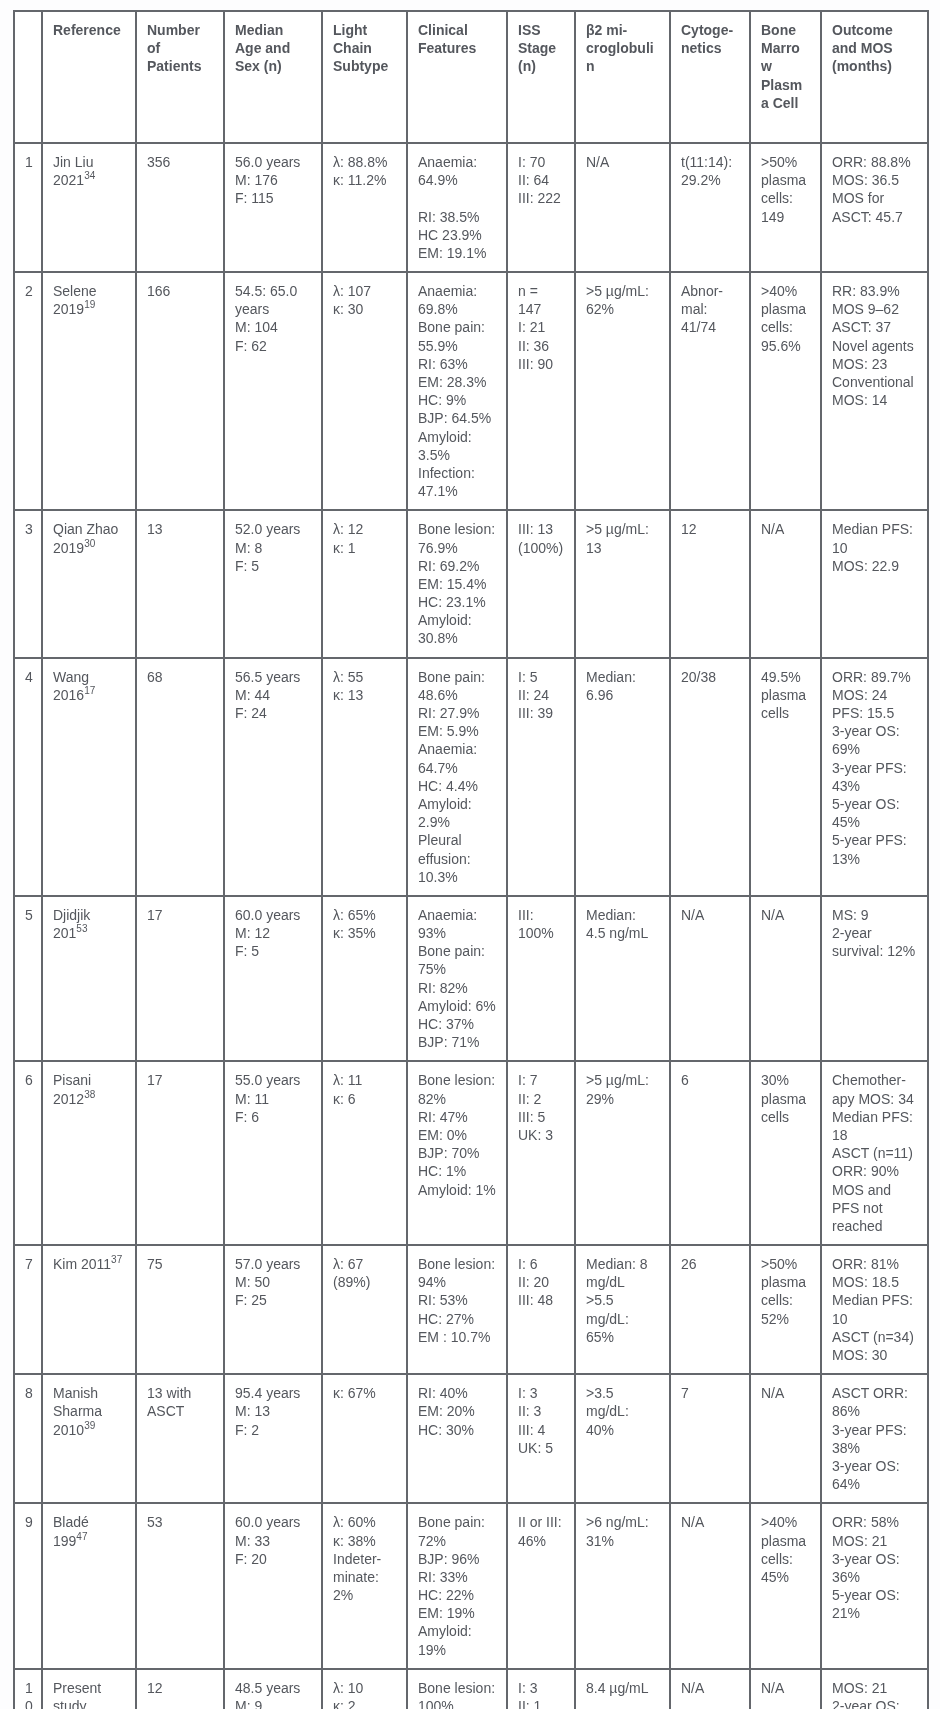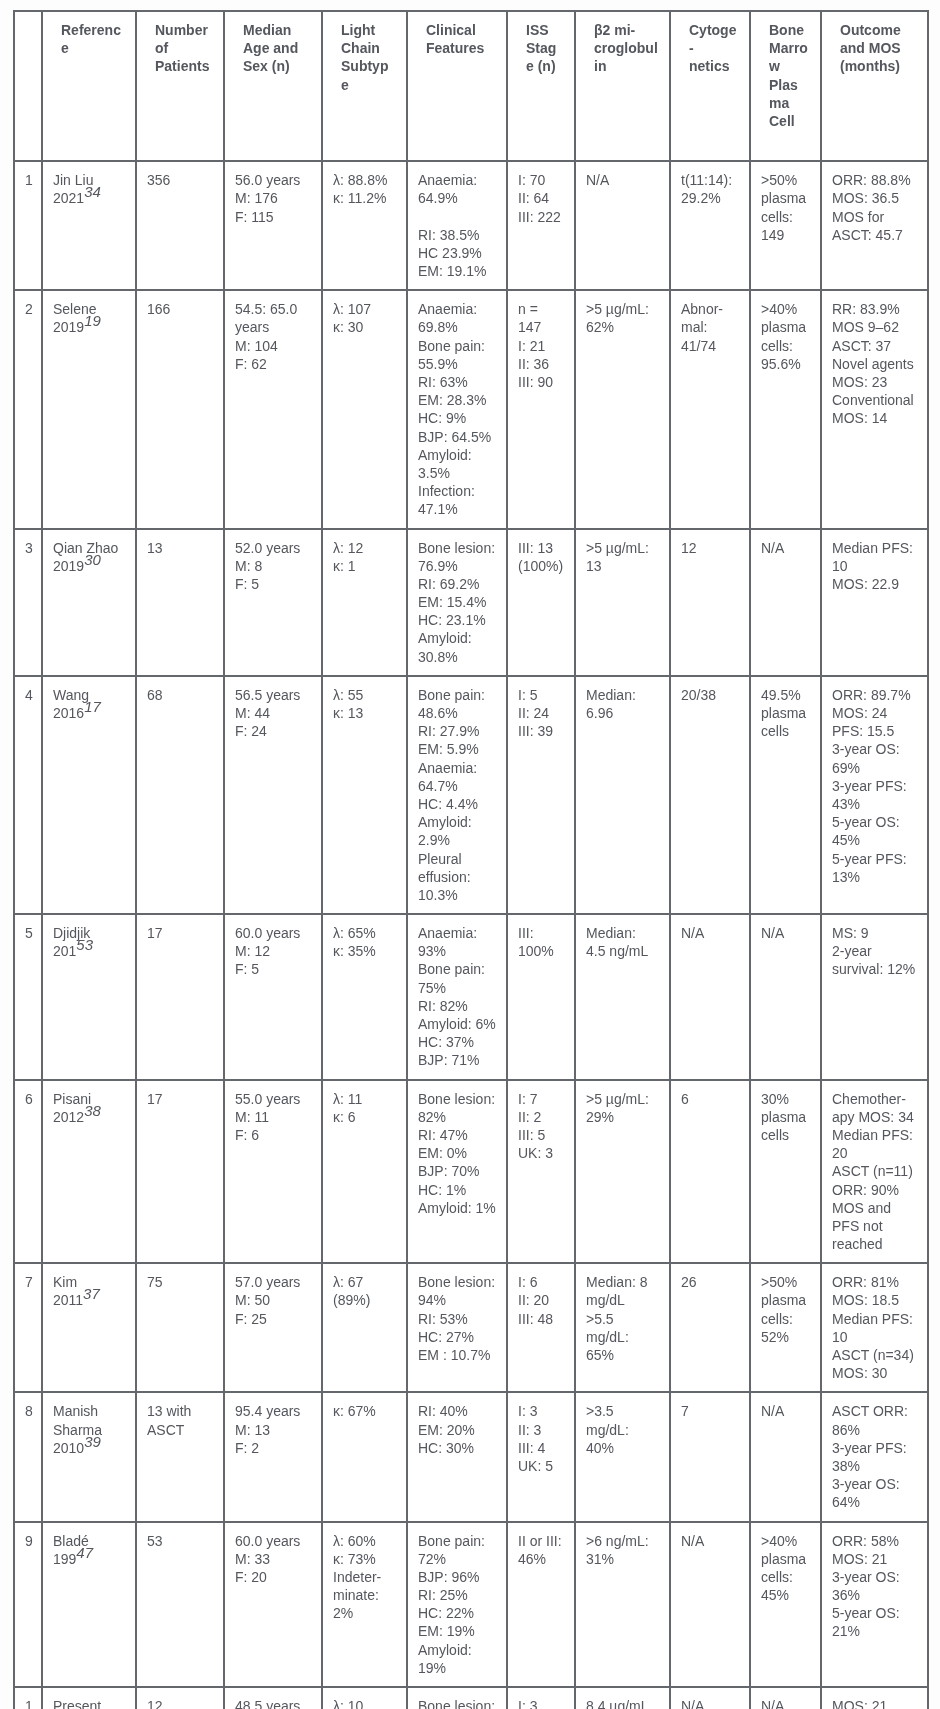--- a/index.html
+++ b/index.html
@@ -29,28 +29,26 @@
     border: 2px solid #64676c;
     vertical-align: top;
     text-align: left;
     padding: 9px 10px;
     white-space: pre-line;
     overflow-wrap: break-word;
   }
   table.studies th {
     font-weight: 700;
     padding-bottom: 30px;
-    padding-left: 18px;
   }
   td.c-num { padding-left: 8px; padding-right: 4px; }
   sup.ref-sup {
-    font-size: 15px;
+    font-size: 10px;
     line-height: 0;
     vertical-align: super;
-    font-style: italic;
   }
 </style>
 </head>
 <body>
 
 <div class="page">
   <table class="studies">
     <colgroup>
       <col style="width:28px">
       <col style="width:94px">
@@ -228,21 +226,21 @@
 Amyloid: 1%</td>
     <td>I: 7
 II: 2
 III: 5
 UK: 3</td>
     <td>&gt;5 µg/mL: 29%</td>
     <td>6</td>
     <td>30% plasma cells</td>
     <td>Chemother-
 apy MOS: 34
-Median PFS: 20
+Median PFS: 18
 ASCT (n=11)
 ORR: 90%
 MOS and PFS not reached</td>
   </tr>
         <tr>
     <td class="c-num">7</td>
     <td><span class="ref-text">Kim 2011</span><sup class="ref-sup">37</sup></td>
     <td>75</td>
     <td>57.0 years
 M: 50
@@ -288,27 +286,27 @@
 3-year OS: 64%</td>
   </tr>
         <tr>
     <td class="c-num">9</td>
     <td><span class="ref-text">Bladé 199</span><sup class="ref-sup">47</sup></td>
     <td>53</td>
     <td>60.0 years
 M: 33
 F: 20</td>
     <td>λ: 60%
-κ: 73%
+κ: 38%
 Indeter-
 minate:
 2%</td>
     <td>Bone pain: 72%
 BJP: 96%
-RI: 25%
+RI: 33%
 HC: 22%
 EM: 19%
 Amyloid: 19%</td>
     <td>II or III: 46%</td>
     <td>&gt;6 ng/mL: 31%</td>
     <td>N/A</td>
     <td>&gt;40% plasma cells: 45%</td>
     <td>ORR: 58%
 MOS: 21
 3-year OS: 36%

